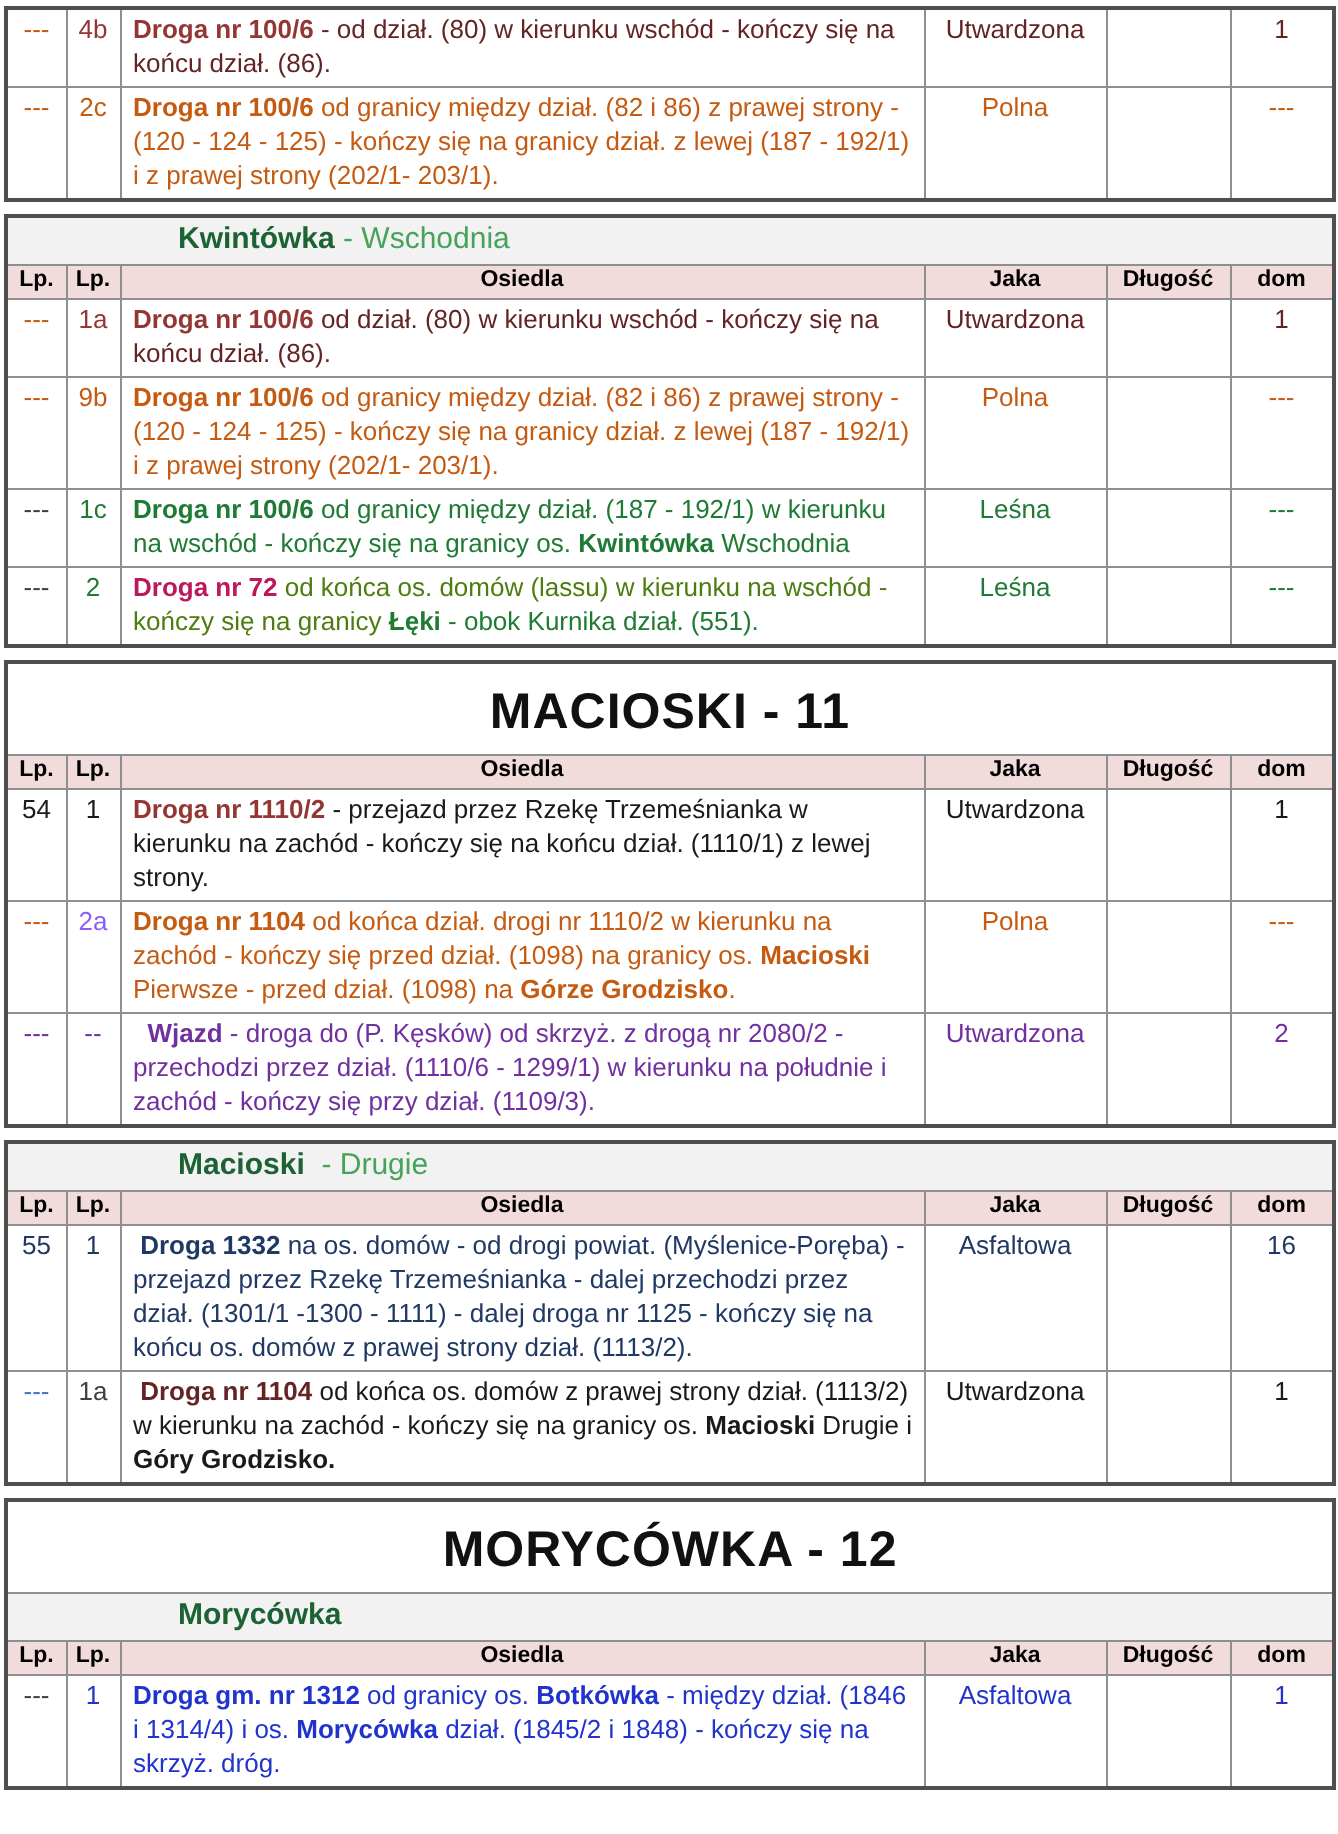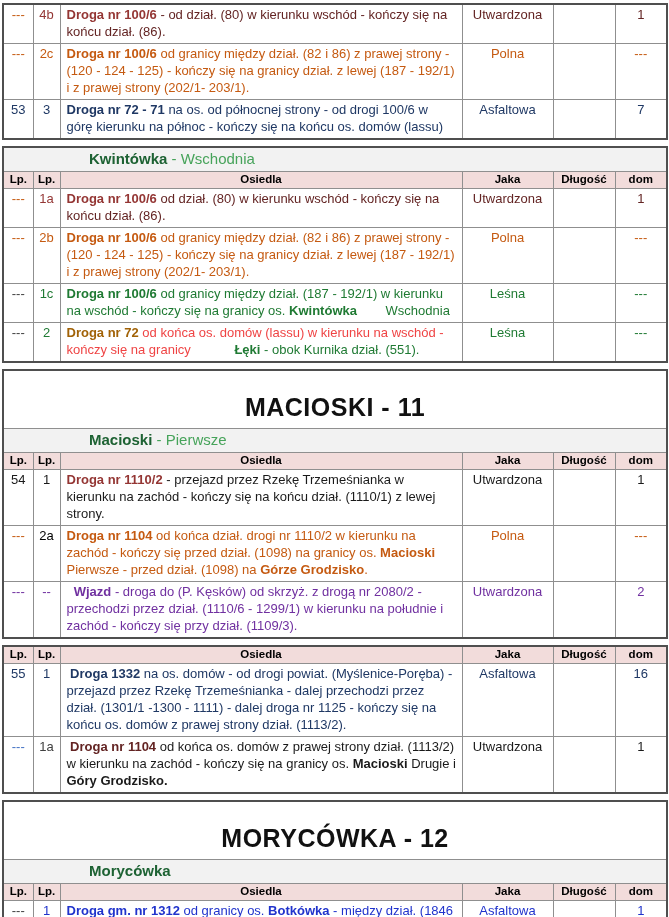--- a/index.html
+++ b/index.html
@@ -24,21 +24,21 @@
   td.center{text-align:center;}
   td.osiedla{padding-left:6px;padding-right:5px;}
   td.band-cell{
     background:#F2F2F2;font-size:15px;line-height:18px;
     padding:2px 4px 3px 85px;white-space:nowrap;
   }
   .band-bold{font-weight:bold;}
   .band-rest{font-weight:normal;}
   td.title-cell{
     text-align:center;font-size:25px;font-weight:bold;color:#111;
-    padding:23px 0 8px;letter-spacing:0.5px;line-height:26px;
+    padding:11px 0 8px;letter-spacing:0.5px;line-height:26px;
   }
   .seg-b{font-weight:bold;}
 </style>
 </head>
 <body>
 
 <div id="doc">
     <table class="road-table">
       <colgroup>
         <col style="width: 30px;">
@@ -58,28 +58,20 @@
           <td class="cell center" style="color: rgb(99, 36, 35);">1</td>
         </tr>
         <tr>
           <td class="cell center" style="color: rgb(197, 90, 17);">---</td>
           <td class="cell center" style="color: rgb(197, 90, 17);">2c</td>
           <td class="cell osiedla"><span class="seg-b" style="color: rgb(197, 90, 17);">Droga nr 100/6</span><span style="color: rgb(197, 90, 17);">  od granicy między dział. (82 i 86) z prawej strony - (120 - 124 - 125) - kończy się na granicy dział. z lewej (187 - 192/1) i z prawej strony (202/1- 203/1).</span></td>
           <td class="cell center" style="color: rgb(197, 90, 17);">Polna</td>
           <td class="cell center"></td>
           <td class="cell center" style="color: rgb(197, 90, 17);">---</td>
         </tr>
-        <tr>
-          <td class="cell center" style="color: rgb(31, 56, 100);">53</td>
-          <td class="cell center" style="color: rgb(31, 56, 100);">3</td>
-          <td class="cell osiedla"><span class="seg-b" style="color: rgb(31, 56, 100);">Droga nr 72 - 71</span><span style="color: rgb(31, 56, 100);">  na os. od północnej strony - od drogi 100/6  w górę kierunku na północ - kończy się na końcu os. domów (lassu)</span></td>
-          <td class="cell center" style="color: rgb(31, 56, 100);">Asfaltowa</td>
-          <td class="cell center"></td>
-          <td class="cell center" style="color: rgb(31, 56, 100);">7</td>
-        </tr>
       </tbody>
     </table>
     <div class="table-gap"></div>
     <table class="road-table">
       <colgroup>
         <col style="width: 30px;">
         <col style="width: 27px;">
         <col style="width: 402px;">
         <col style="width: 91px;">
         <col style="width: 62px;">
@@ -100,80 +92,77 @@
         <tr>
           <td class="cell center" style="color: rgb(197, 90, 17);">---</td>
           <td class="cell center" style="color: rgb(148, 54, 52);">1a</td>
           <td class="cell osiedla"><span class="seg-b" style="color: rgb(148, 54, 52);">Droga nr 100/6</span><span style="color: rgb(99, 36, 35);">  od dział. (80)  w kierunku  wschód - kończy się na końcu dział. (86).</span></td>
           <td class="cell center" style="color: rgb(99, 36, 35);">Utwardzona</td>
           <td class="cell center"></td>
           <td class="cell center" style="color: rgb(99, 36, 35);">1</td>
         </tr>
         <tr>
           <td class="cell center" style="color: rgb(197, 90, 17);">---</td>
-          <td class="cell center" style="color: rgb(197, 90, 17);">2b</td>
+          <td class="cell center" style="color: rgb(197, 90, 17);">9b</td>
           <td class="cell osiedla"><span class="seg-b" style="color: rgb(197, 90, 17);">Droga nr 100/6</span><span style="color: rgb(197, 90, 17);">  od granicy między dział. (82 i 86) z prawej strony - (120 - 124 - 125) - kończy się na granicy dział. z lewej (187 - 192/1) i z prawej strony (202/1- 203/1).</span></td>
           <td class="cell center" style="color: rgb(197, 90, 17);">Polna</td>
           <td class="cell center"></td>
           <td class="cell center" style="color: rgb(197, 90, 17);">---</td>
         </tr>
         <tr>
           <td class="cell center" style="color: rgb(64, 64, 64);">---</td>
           <td class="cell center" style="color: rgb(31, 122, 51);">1c</td>
-          <td class="cell osiedla"><span class="seg-b" style="color: rgb(31, 122, 51);">Droga nr 100/6</span><span style="color: rgb(31, 122, 51);">  od granicy między dział. (187 - 192/1) w kierunku na wschód -  kończy się  na granicy os. </span><span class="seg-b" style="color: rgb(31, 122, 51);">Kwintówka</span><span style="color: rgb(31, 122, 51); margin-left: 25px;"> Wschodnia</span></td>
+          <td class="cell osiedla"><span class="seg-b" style="color: rgb(31, 122, 51);">Droga nr 100/6</span><span style="color: rgb(31, 122, 51);">  od granicy między dział. (187 - 192/1) w kierunku na wschód -  kończy się  na granicy os. </span><span class="seg-b" style="color: rgb(31, 122, 51);">Kwintówka</span><span style="color: rgb(31, 122, 51);"> Wschodnia</span></td>
           <td class="cell center" style="color: rgb(31, 122, 51);">Leśna</td>
           <td class="cell center"></td>
           <td class="cell center" style="color: rgb(31, 122, 51);">---</td>
         </tr>
         <tr>
           <td class="cell center" style="color: rgb(64, 64, 64);">---</td>
           <td class="cell center" style="color: rgb(31, 122, 51);">2</td>
-          <td class="cell osiedla"><span class="seg-b" style="color: #a16207;">Droga nr 72</span><span style="color: #ef4444;"> od końca os. domów (lassu) w kierunku na wschód - kończy się na granicy </span><span class="seg-b" style="color: rgb(31, 122, 51); margin-left: 40px;">Łęki</span><span style="color: rgb(31, 122, 51);"> - obok Kurnika  dział. (551).</span></td>
+          <td class="cell osiedla"><span class="seg-b" style="color: #be185d;">Droga nr 72</span><span style="color: #4d7c0f;"> od końca os. domów (lassu) w kierunku na wschód - kończy się na granicy </span><span class="seg-b" style="color: rgb(31, 122, 51);">Łęki</span><span style="color: rgb(31, 122, 51);"> - obok Kurnika  dział. (551).</span></td>
           <td class="cell center" style="color: rgb(31, 122, 51);">Leśna</td>
           <td class="cell center"></td>
           <td class="cell center" style="color: rgb(31, 122, 51);">---</td>
         </tr>
       </tbody>
     </table>
     <div class="table-gap"></div>
     <table class="road-table">
       <colgroup>
         <col style="width: 30px;">
         <col style="width: 27px;">
         <col style="width: 402px;">
         <col style="width: 91px;">
         <col style="width: 62px;">
         <col style="width: 52px;">
       </colgroup>
       <tbody>
         <tr>
           <td class="title-cell" colspan="6">MACIOSKI - 11</td>
-        </tr>
-        <tr>
-          <td class="band-cell" colspan="6"><span class="band-bold" style="color: rgb(29, 98, 51);">Macioski</span><span class="band-rest" style="color: rgb(70, 163, 90);"> - Pierwsze</span></td>
         </tr>
         <tr>
           <th class="hdr-cell">Lp.</th>
           <th class="hdr-cell">Lp.</th>
           <th class="hdr-cell">Osiedla</th>
           <th class="hdr-cell">Jaka</th>
           <th class="hdr-cell">Długość</th>
           <th class="hdr-cell">dom</th>
         </tr>
         <tr>
           <td class="cell center" style="color: rgb(26, 26, 26);">54</td>
           <td class="cell center" style="color: rgb(26, 26, 26);">1</td>
           <td class="cell osiedla"><span class="seg-b" style="color: rgb(148, 54, 52);">Droga nr 1110/2</span><span style="color: rgb(26, 26, 26);"> - przejazd przez Rzekę Trzemeśnianka w kierunku na zachód -  kończy się na końcu dział. (1110/1)  z lewej strony.</span></td>
           <td class="cell center" style="color: rgb(26, 26, 26);">Utwardzona</td>
           <td class="cell center"></td>
           <td class="cell center" style="color: rgb(26, 26, 26);">1</td>
         </tr>
         <tr>
           <td class="cell center" style="color: rgb(197, 90, 17);">---</td>
-          <td class="cell center" style="color: #000000;">2a</td>
+          <td class="cell center" style="color: #8b5cf6;">2a</td>
           <td class="cell osiedla"><span class="seg-b" style="color: rgb(197, 90, 17);">Droga nr 1104</span><span style="color: rgb(197, 90, 17);">  od końca dział. drogi nr 1110/2 w kierunku na zachód - kończy się przed dział. (1098) na granicy os. </span><span class="seg-b" style="color: rgb(197, 90, 17);">Macioski</span><span style="color: rgb(197, 90, 17);"> Pierwsze - przed dział. (1098) na </span><span class="seg-b" style="color: rgb(197, 90, 17);">Górze Grodzisko</span><span style="color: rgb(197, 90, 17);">.</span></td>
           <td class="cell center" style="color: rgb(197, 90, 17);">Polna</td>
           <td class="cell center"></td>
           <td class="cell center" style="color: rgb(197, 90, 17);">---</td>
         </tr>
         <tr>
           <td class="cell center" style="color: rgb(112, 48, 160);">---</td>
           <td class="cell center" style="color: rgb(112, 48, 160);">--</td>
           <td class="cell osiedla"><span class="seg-b" style="color: rgb(112, 48, 160);">&nbsp;&nbsp;Wjazd</span><span style="color: rgb(112, 48, 160);"> - droga  do (P. Kęsków) od skrzyż. z drogą nr 2080/2 - przechodzi przez dział. (1110/6 - 1299/1) w kierunku na południe  i zachód - kończy się przy dział. (1109/3).</span></td>
           <td class="cell center" style="color: rgb(112, 48, 160);">Utwardzona</td>
@@ -187,20 +176,23 @@
       <colgroup>
         <col style="width: 30px;">
         <col style="width: 27px;">
         <col style="width: 402px;">
         <col style="width: 91px;">
         <col style="width: 62px;">
         <col style="width: 52px;">
       </colgroup>
       <tbody>
         <tr>
+          <td class="band-cell" colspan="6"><span class="band-bold" style="color: rgb(29, 98, 51);">Macioski</span><span class="band-rest" style="color: rgb(70, 163, 90);">&nbsp; - Drugie</span></td>
+        </tr>
+        <tr>
           <th class="hdr-cell">Lp.</th>
           <th class="hdr-cell">Lp.</th>
           <th class="hdr-cell">Osiedla</th>
           <th class="hdr-cell">Jaka</th>
           <th class="hdr-cell">Długość</th>
           <th class="hdr-cell">dom</th>
         </tr>
         <tr>
           <td class="cell center" style="color: rgb(31, 56, 100);">55</td>
           <td class="cell center" style="color: rgb(31, 56, 100);">1</td>

